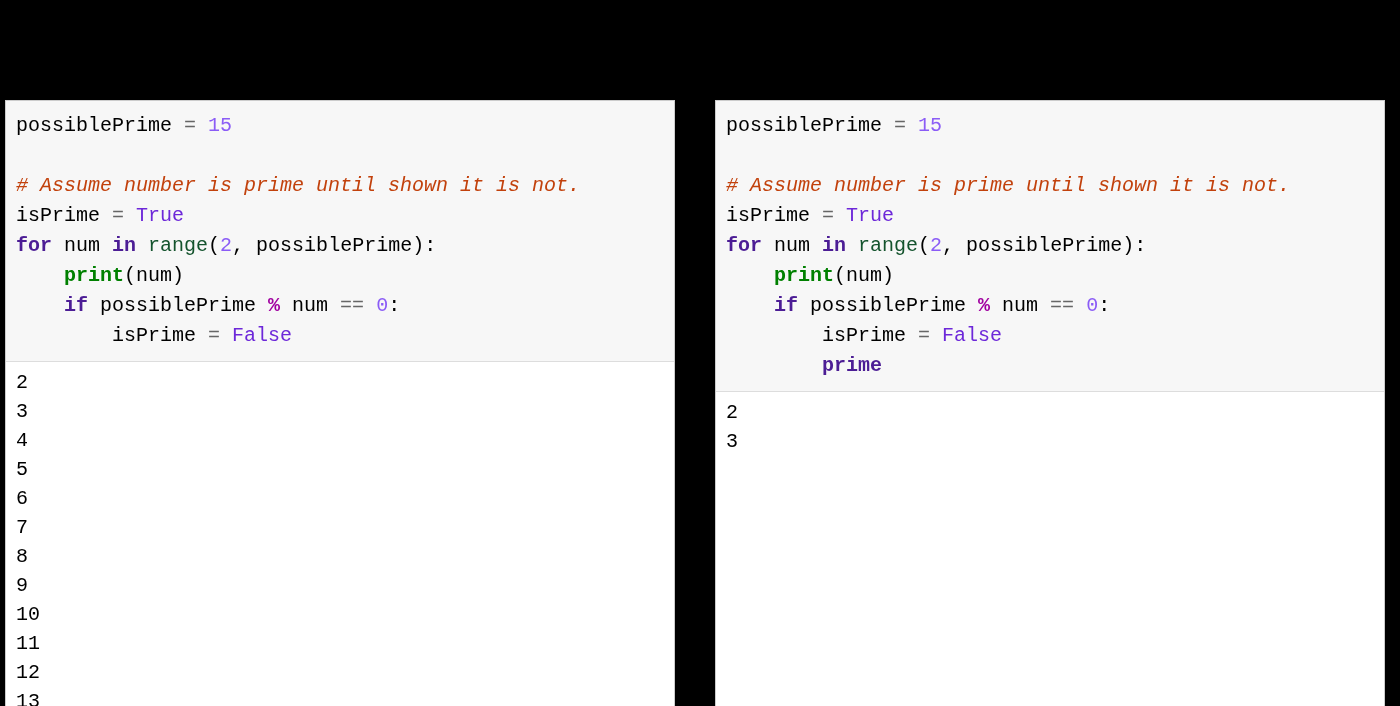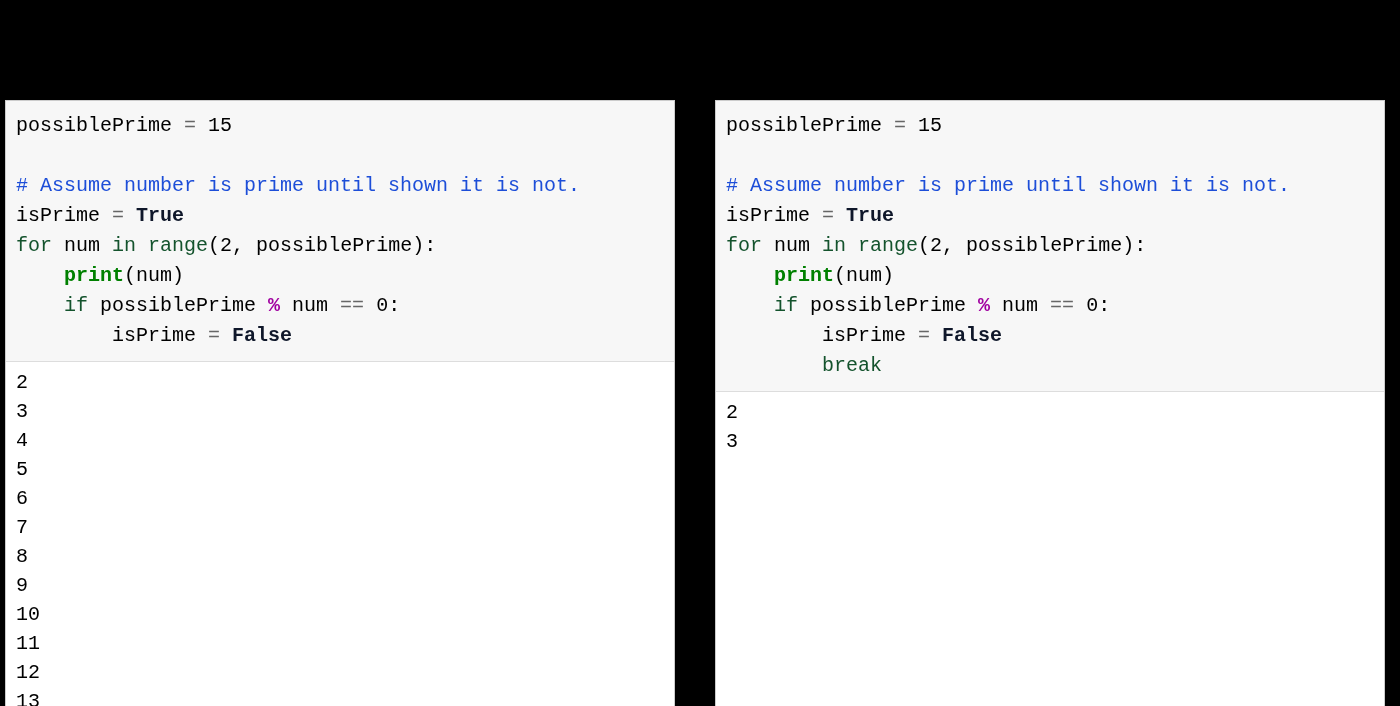--- a/index.html
+++ b/index.html
@@ -38,26 +38,26 @@
     font-size: 20px;
     line-height: 1.45;
     white-space: pre;
     font-family: "Courier New", Courier, monospace;
     color: #000;
   }
   .cell-left { height: auto; }
   .cell-right { height: auto; }
   .tok-var { color: #000; }
   .tok-op { color: #666; }
-  .tok-num { color: #000000; }
-  .tok-comment { color: #1d4ed8; }
-  .tok-kw { color: #14532d; font-weight: normal; }
+  .tok-num { color: #8b5cf6; }
+  .tok-comment { color: #c2410c; font-style: italic; }
+  .tok-kw { color: #4c1d95; font-weight: bold; }
   .tok-builtin { color: #14532d; }
   .tok-func { color: #008000; font-weight: bold; text-align: right; }
-  .tok-bool { color: #0f172a; font-weight: bold; }
+  .tok-bool { color: #6d28d9; font-weight: normal; }
   .tok-mod { color: #a000a0; font-weight: bold; }
 </style>
 </head>
 <body>
 
 <div class="container">
 
   <div class="cell cell-left">
     <div class="code-block"><span class="tok-var">possiblePrime </span><span class="tok-op">=</span><span class="tok-num"> 15</span>
 <span></span>
@@ -84,18 +84,18 @@
 
   <div class="cell cell-right">
     <div class="code-block"><span class="tok-var">possiblePrime </span><span class="tok-op">=</span><span class="tok-num"> 15</span>
 <span></span>
 <span class="tok-comment"># Assume number is prime until shown it is not.</span>
 <span class="tok-var">isPrime </span><span class="tok-op">=</span><span> </span><span class="tok-bool">True</span>
 <span class="tok-kw">for</span><span class="tok-var"> num </span><span class="tok-kw">in</span><span> </span><span class="tok-builtin">range</span><span>(</span><span class="tok-num">2</span><span>, possiblePrime):</span>
 <span>    </span><span class="tok-func">print</span><span>(num)</span>
 <span>    </span><span class="tok-kw">if</span><span> possiblePrime </span><span class="tok-mod">%</span><span> num </span><span class="tok-op">==</span><span> </span><span class="tok-num">0</span><span>:</span>
 <span>        isPrime </span><span class="tok-op">=</span><span> </span><span class="tok-bool">False</span>
-<span>        </span><span class="tok-kw">break</span></div>
+<span>        </span><span class="tok-kw">prime</span></div>
     <div class="output-block">2
 3</div>
   </div>
 
 </div>
 
 </body></html>

